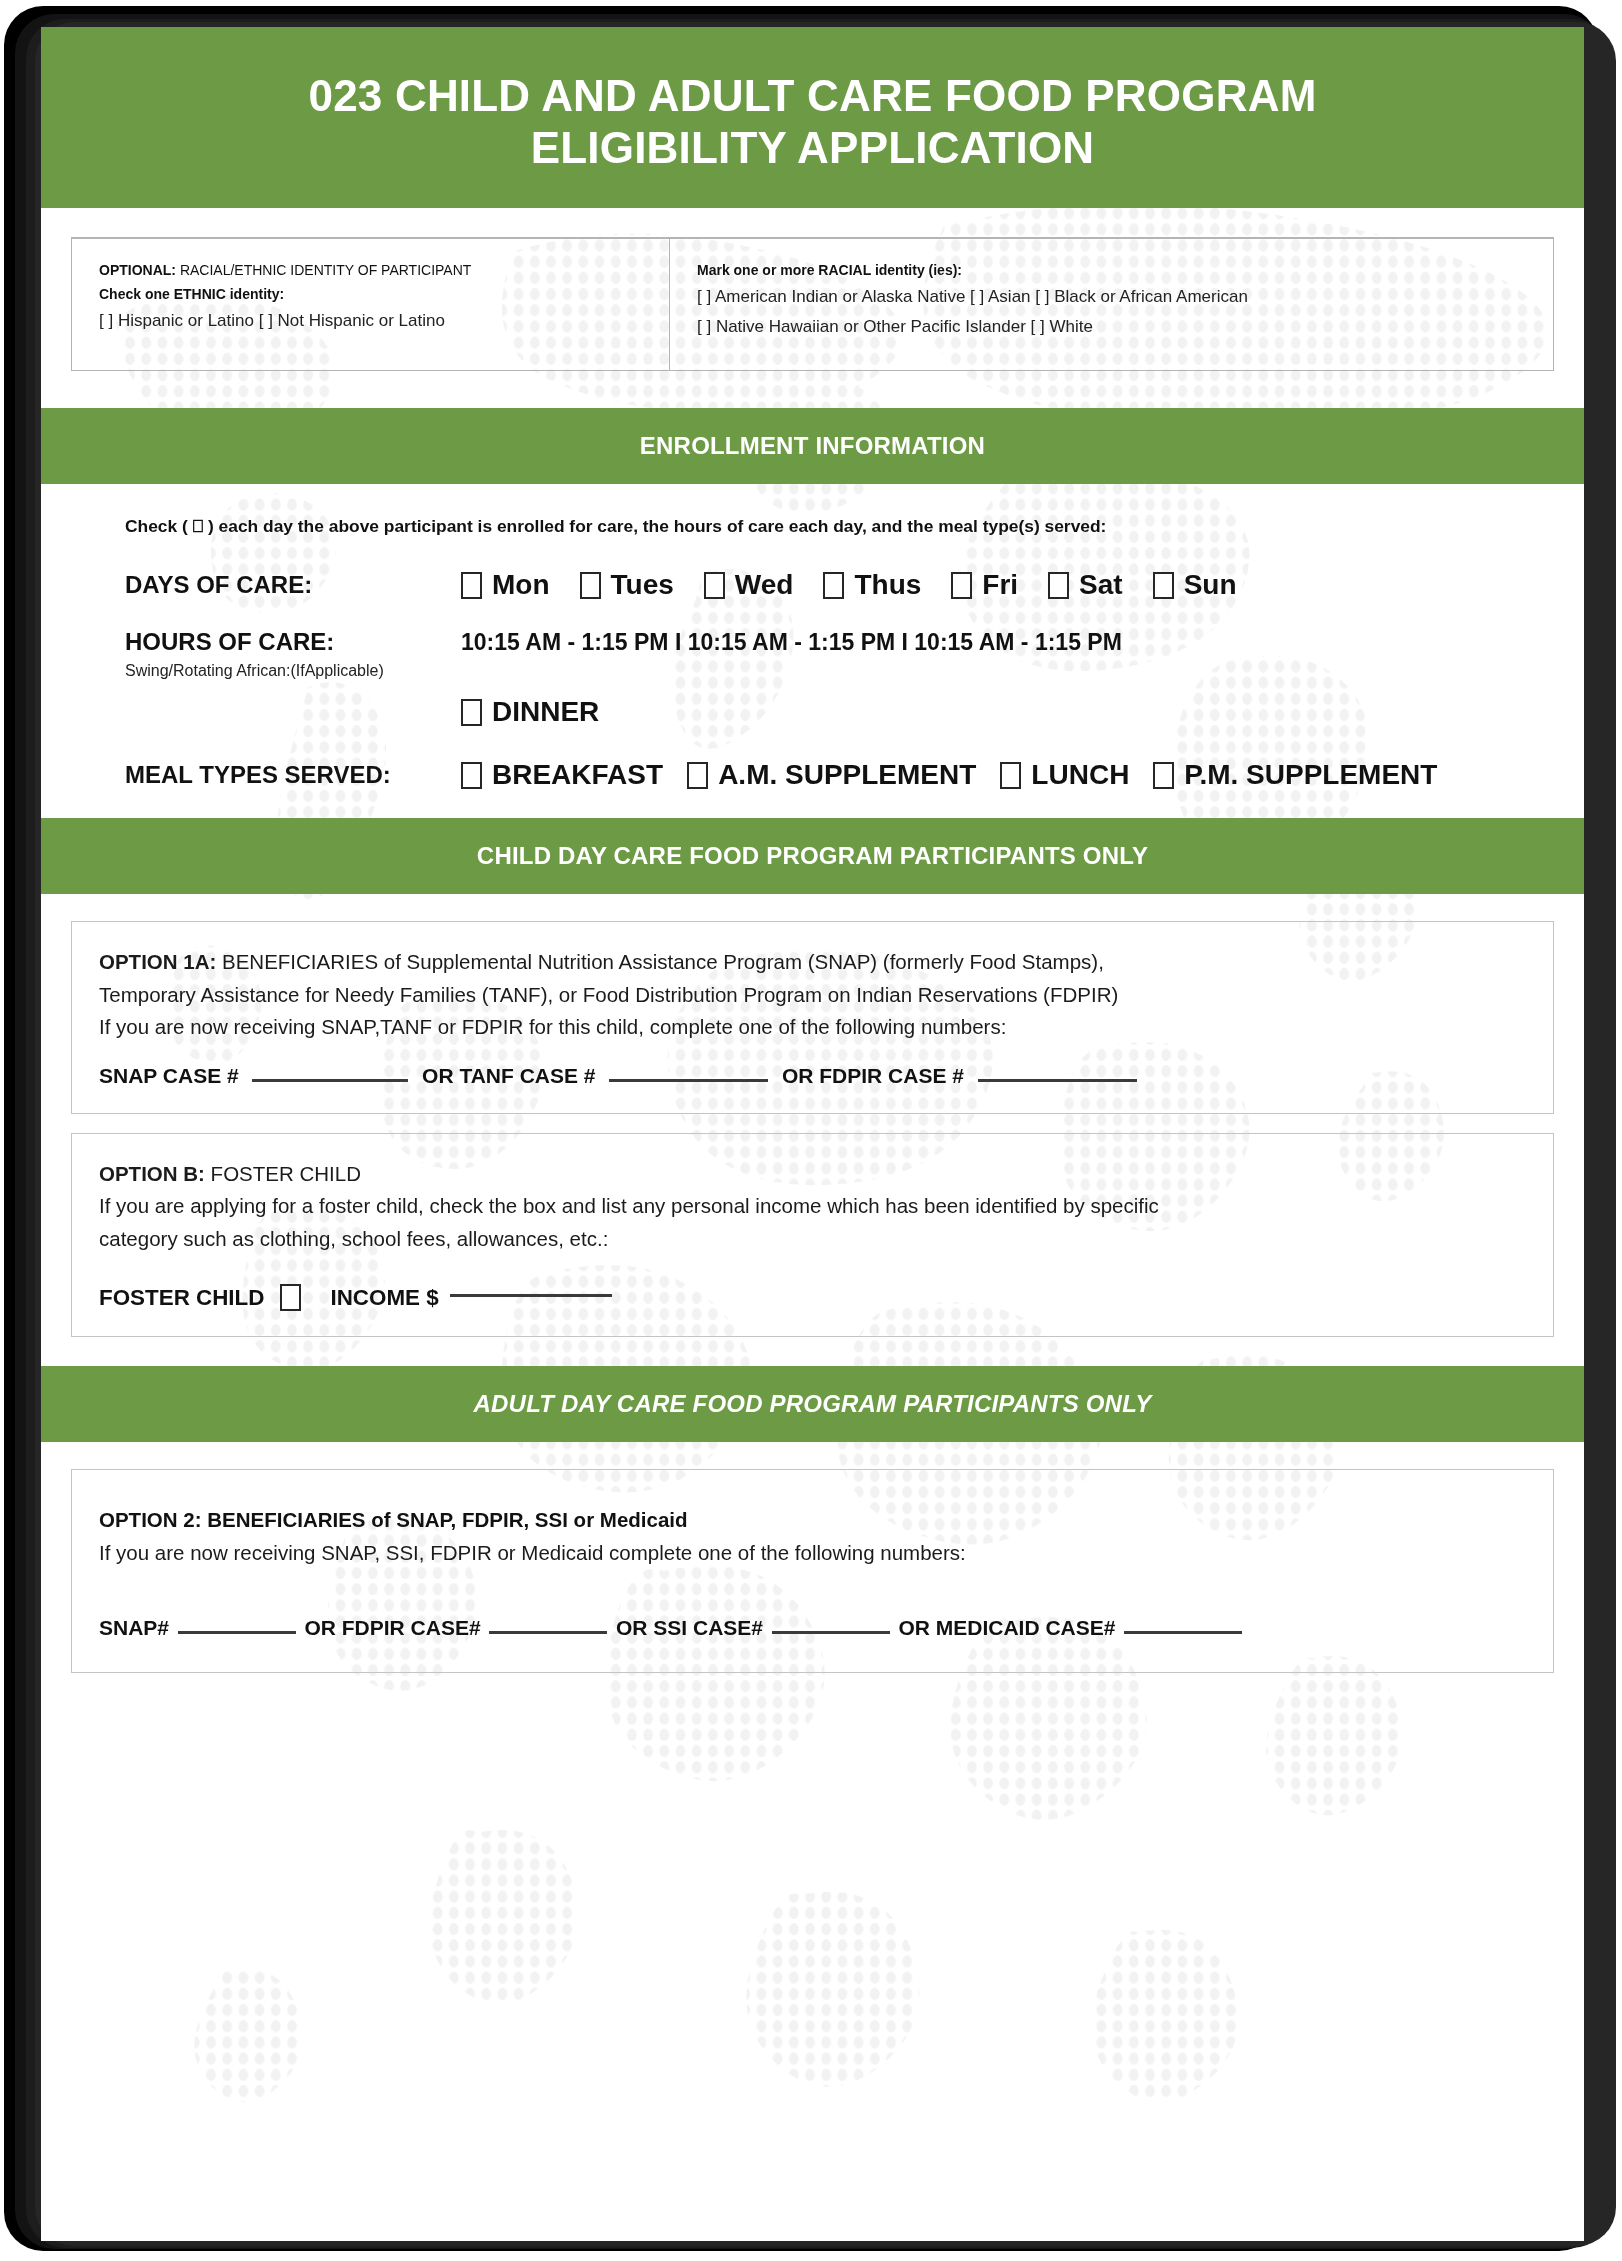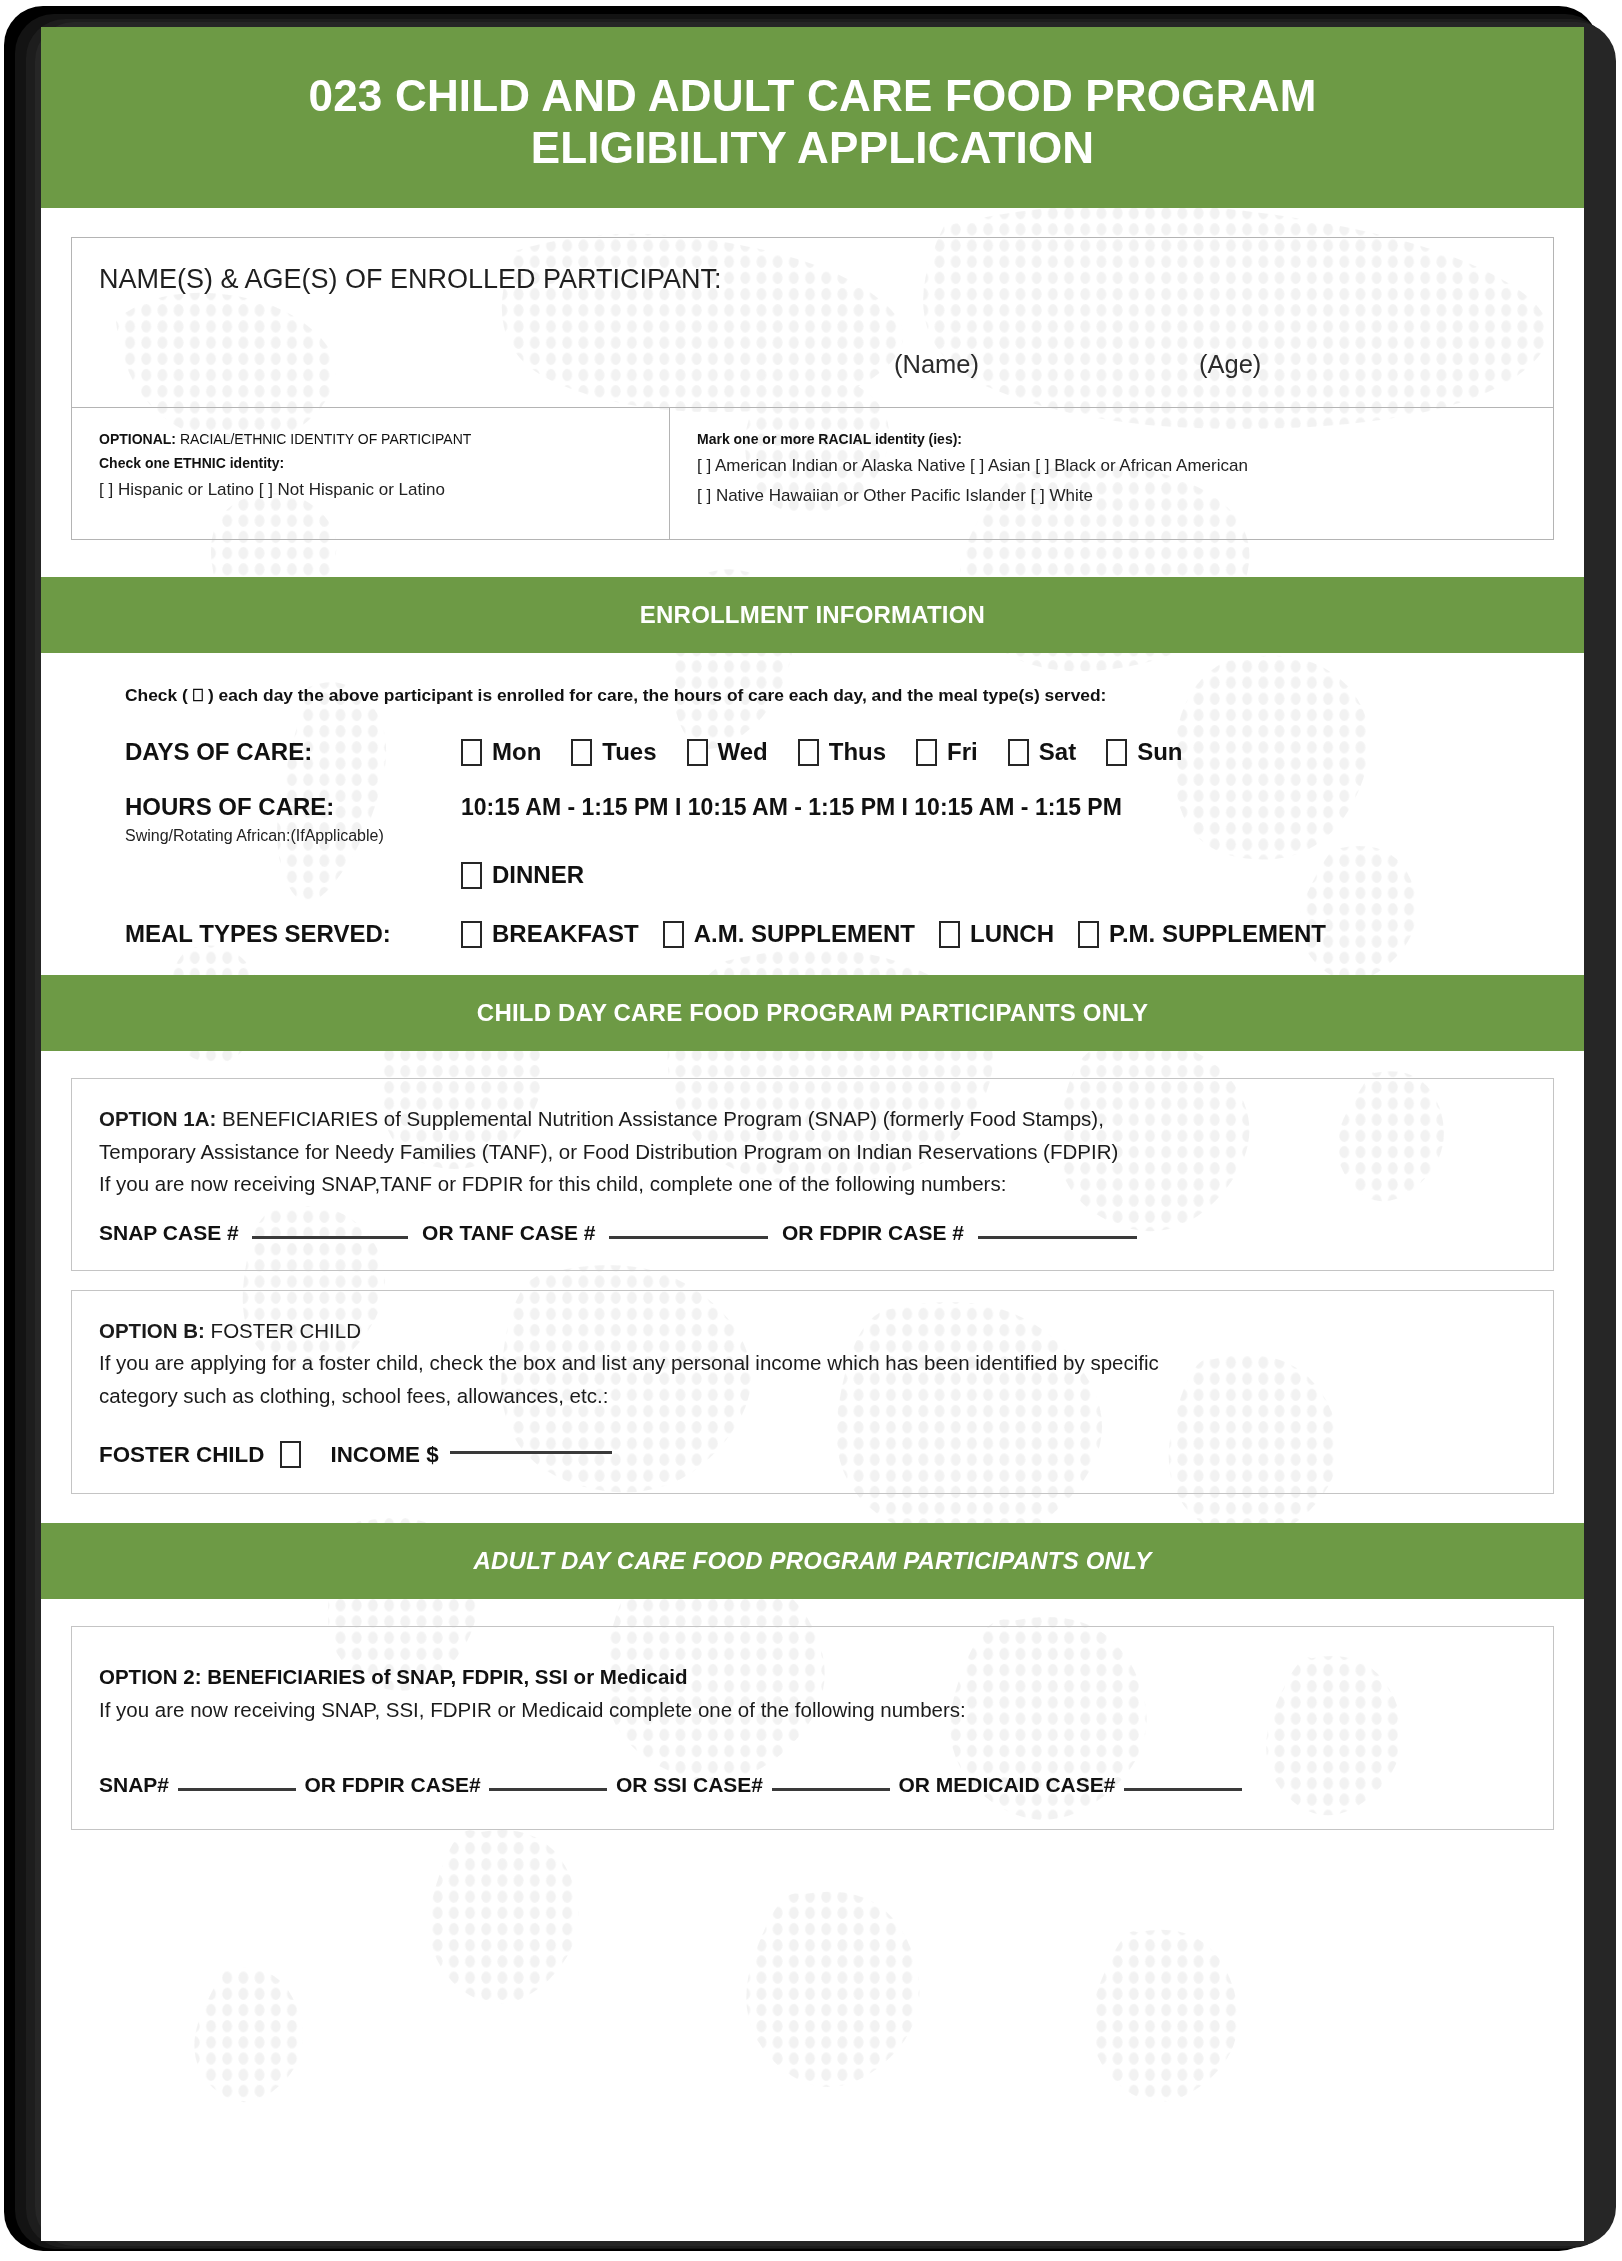--- a/index.html
+++ b/index.html
@@ -185,21 +185,21 @@
     vertical-align: middle;
   }
 
   .cb-group {
     display: inline-flex;
     align-items: center;
     gap: 10px;
     white-space: nowrap;
   }
   .cb-label {
-    font-size: 24px;
+    font-size: 28px;
     font-weight: 700;
     color: #111;
   }
 
   #days-list { display: flex; align-items: center; gap: 30px; }
   #hours-value {
     font-size: 23px;
     font-weight: 700;
     color: #111;
     white-space: nowrap;
@@ -334,25 +334,20 @@
     </defs>
     <rect x="0" y="0" width="2478" height="3556" fill="url(#dotgrid)" clip-path="url(#mapclip)"></rect>
   </svg>
 
   <div id="title-banner" class="banner">
     <span class="tline">023 CHILD AND ADULT CARE FOOD PROGRAM</span>
     <span class="tline">ELIGIBILITY APPLICATION</span>
   </div>
 
   <div id="participant-box">
-    <div id="participant-name-area">
-      <div id="participant-name-label">NAME(S) &amp; AGE(S) OF ENROLLED PARTICIPANT:</div>
-      <div class="field-caption" id="caption-name">(Name)</div>
-      <div class="field-caption" id="caption-age">(Age)</div>
-    </div>
 
     <div id="identity-row">
       <div id="ethnic-cell">
         <div class="ident-strong">
           <span>OPTIONAL:</span><span class="reg"> RACIAL/ETHNIC IDENTITY OF PARTICIPANT</span>
         </div>
         <div class="ident-strong">Check one ETHNIC identity:</div>
         <div class="ident-line">[ ] Hispanic or Latino [ ] Not Hispanic or Latino</div>
       </div>
       <div id="racial-cell">

